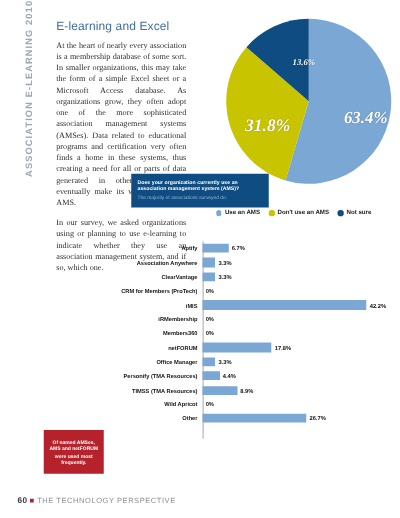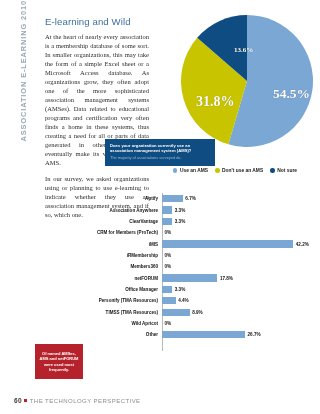--- a/index.html
+++ b/index.html
@@ -84,20 +84,21 @@
     width: 138px; height: 138px;
     z-index: 2;
   }
   .pie-wrap svg { display: block; }
   .pie-label {
     position: absolute;
     color: #ffffff;
     font-weight: bold;
     font-family: "Liberation Serif", serif;
     text-shadow: 0 0 1px rgba(0,0,0,.35);
+    font-style: italic;
   }
   .pie-label.big   { font-size: 13.5px; right: 6px;  top: 74px; }
   .pie-label.mid   { font-size: 14px;  left: 18px;  top: 82px; }
   .pie-label.small { font-size: 7.0px;  left: 56px;  top: 34px; }
 
   
   .legend {
     position: absolute;
     left: 152px; top: 168px;
     width: 166px;
@@ -200,38 +201,38 @@
   }
 </style>
 </head>
 <body>
 
 <div id="page">
 
   <div class="vert-head">ASSOCIATION E-LEARNING 2010</div>
 
   <div class="article">
-    <h1>E-learning and Wild</h1>
+    <h1>E-learning and Excel</h1>
     <p>At the heart of nearly every association is a membership database of some sort. In smaller organizations, this may take the form of a simple Excel sheet or a Microsoft Access database. As organizations grow, they often adopt one of the more sophisticated association management systems (AMSes). Data related to educational programs and certification very often finds a home in these systems, thus creating a need for all or parts of data generated in other systems to eventually make its way back to the AMS.</p>
     <p>In our survey, we asked organizations using or planning to use e-learning to indicate whether they use an association management system, and if so, which one.</p>
   </div>
 
   <div class="blue-callout">
     <div class="q">Does your organization currently use an association management system (AMS)?</div>
     <div class="a">The majority of associations surveyed do.</div>
   </div>
 
   <div class="pie-wrap">
     <svg width="138" height="138" viewBox="0 0 138 138">
 
       <path id="slice-use" fill="#7ba7d4" d="M 69 69 L 69 3 A 66 66 0 1 1 50.369446048717876 132.31589420886644 Z"></path>
       <path id="slice-dont" fill="#c8c400" d="M 69 69 L 50.369446048717876 132.31589420886644 A 66 66 0 0 1 19.18235998098728 25.707936721194933 Z"></path>
       <path id="slice-notsure" fill="#0f4c81" d="M 69 69 L 19.18235998098728 25.707936721194933 A 66 66 0 0 1 68.99999999999999 3 Z"></path>
     </svg>
-    <div class="pie-label big">54.5%</div>
+    <div class="pie-label big">63.4%</div>
     <div class="pie-label mid">31.8%</div>
     <div class="pie-label small">13.6%</div>
   </div>
 
   <div class="legend">
     <div class="legend-item">
       <span class="legend-dot" style="background:#7ba7d4"></span>
       <span class="legend-text">Use an AMS</span>
     </div>
     <div class="legend-item">

